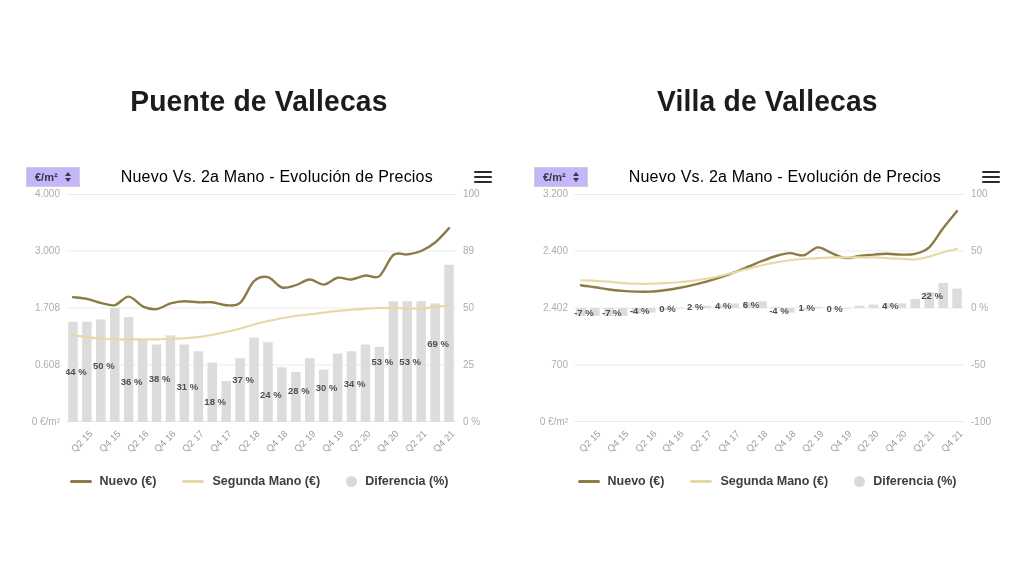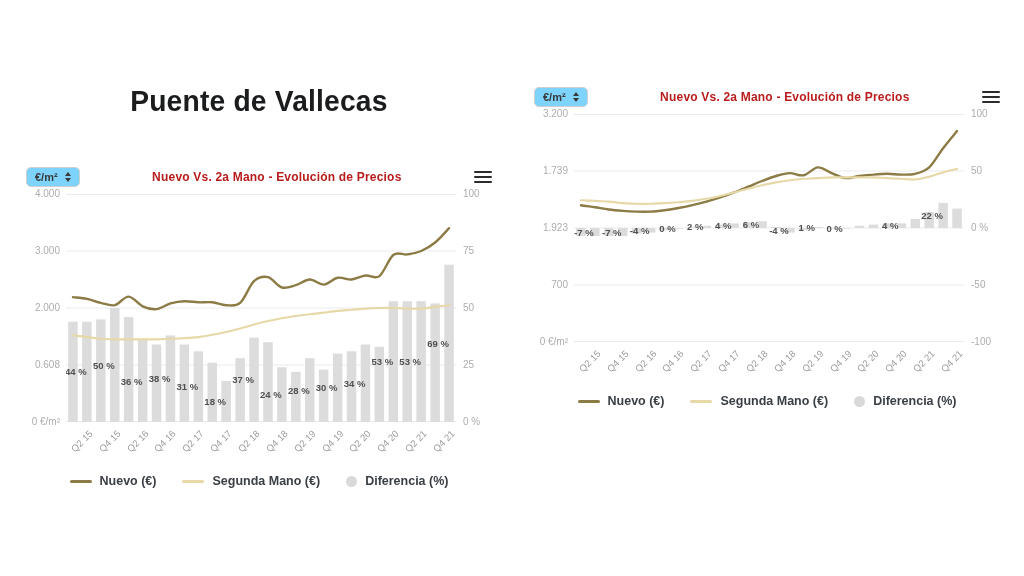--- a/index.html
+++ b/index.html
@@ -3,26 +3,26 @@
 <meta charset="utf-8">
 <style>
   html,body{margin:0;padding:0;background:#ffffff;}
   body{width:1024px;height:576px;overflow:hidden;font-family:"Liberation Sans",sans-serif;-webkit-font-smoothing:antialiased;}
   .slide{display:flex;box-sizing:border-box;padding:84px 26px 0 26px;gap:42px;}
   .panel{width:466px;flex:0 0 466px;}
   .heading{text-align:center;margin:0 0 46px 0;font-size:30px;font-weight:600;color:#1b1c1e;}
   .heading span{display:inline-block;transform:scaleX(.94);letter-spacing:.2px;}
   .card{width:100%;}
   .card-header{display:flex;align-items:center;height:26px;margin-bottom:4px;}
-  .unit-btn{display:inline-flex;align-items:center;gap:7px;background:#7dd3fc;border:1px solid #cfcfcf;border-radius:5px;padding:3px 8px;font-family:inherit;font-size:11px;font-weight:700;color:#3a3a3a;cursor:pointer;}
+  .unit-btn{display:inline-flex;align-items:center;gap:7px;background:#c4b5fd;border:1px solid #cfcfcf;border-radius:0;padding:3px 8px;font-family:inherit;font-size:11px;font-weight:700;color:#3a3a3a;cursor:pointer;}
   .sort-icon{display:inline-flex;flex-direction:column;gap:2px;}
   .sort-icon i{display:block;width:0;height:0;border-left:3.5px solid transparent;border-right:3.5px solid transparent;}
   .sort-icon .up{border-bottom:4px solid #3a3a3a;}
   .sort-icon .dn{border-top:4px solid #3a3a3a;}
-  .chart-title{flex:1;text-align:center;font-size:12px;font-weight:700;color:#b91c1c;letter-spacing:.2px;}
+  .chart-title{flex:1;text-align:center;font-size:16px;font-weight:400;color:#000000;letter-spacing:.2px;}
   .menu-btn{width:18px;display:flex;flex-direction:column;gap:2.5px;cursor:pointer;padding:2px 0;}
   .menu-btn i{display:block;height:2.5px;background:#2b2b2b;border-radius:1px;}
   .chart-body{display:flex;align-items:flex-start;}
   .yaxis{position:relative;height:228px;font-size:10px;color:#adadad;}
   .yaxis.left{width:40px;}
   .yaxis.right{width:36px;}
   .yaxis .ytick{position:absolute;white-space:nowrap;line-height:10px;}
   .yaxis.left .ytick{right:6px;text-align:left;}
   .yaxis.right .ytick{left:7px;text-align:left;}
   .plot{flex:1;position:relative;height:228px;}
@@ -55,21 +55,21 @@
         <div class="menu-btn">
             <i></i>
             <i></i>
             <i></i>
           </div>
       </div>
       <div class="chart-body">
         <div class="yaxis left" id="c0-yl">
             <span class="ytick" style="top: calc(0% - 5px);">4.000</span>
             <span class="ytick" style="top: calc(25% - 5px);">3.000</span>
-            <span class="ytick" style="top: calc(50% - 5px);">2.000</span>
+            <span class="ytick" style="top: calc(50% - 5px);">1.708</span>
             <span class="ytick" style="top: calc(75% - 5px);">0.608</span>
             <span class="ytick" style="top: calc(100% - 5px);">0 €/m²</span>
           </div>
         <div class="plot" id="c0-plot">
             <svg width="390" height="228" viewBox="0 0 390 228">
               <g>
                 <line x1="0" x2="390" y1="0.5" y2="0.5" stroke="#ebebeb" stroke-width="1"></line>
                 <line x1="0" x2="390" y1="57" y2="57" stroke="#ebebeb" stroke-width="1"></line>
                 <line x1="0" x2="390" y1="114" y2="114" stroke="#ebebeb" stroke-width="1"></line>
                 <line x1="0" x2="390" y1="171" y2="171" stroke="#ebebeb" stroke-width="1"></line>
@@ -120,21 +120,21 @@
                 <text x="260.6" y="197.3" text-anchor="middle" class="bar-label">30 %</text>
                 <text x="288.5" y="192.7" text-anchor="middle" class="bar-label">34 %</text>
                 <text x="316.3" y="171.1" text-anchor="middle" class="bar-label">53 %</text>
                 <text x="344.2" y="171.1" text-anchor="middle" class="bar-label">53 %</text>
                 <text x="372.0" y="152.8" text-anchor="middle" class="bar-label">69 %</text>
               </g>
             </svg>
           </div>
         <div class="yaxis right" id="c0-yr">
             <span class="ytick" style="top: calc(0% - 5px);">100</span>
-            <span class="ytick" style="top: calc(25% - 5px);">75</span>
+            <span class="ytick" style="top: calc(25% - 5px);">89</span>
             <span class="ytick" style="top: calc(50% - 5px);">50</span>
             <span class="ytick" style="top: calc(75% - 5px); text-align: right;">25</span>
             <span class="ytick" style="top: calc(100% - 5px);">0 %</span>
           </div>
       </div>
       <div class="xaxis" id="c0-x">
           <span class="xtick" style="left: 5.35714%;">Q2 15</span>
           <span class="xtick" style="left: 12.5%;">Q4 15</span>
           <span class="xtick" style="left: 19.6429%;">Q2 16</span>
           <span class="xtick" style="left: 26.7857%;">Q4 16</span>
@@ -160,41 +160,42 @@
           </div>
           <div class="legend-item">
             <span class="swatch-dot" style="background: rgb(217, 217, 217);"></span>
             <span>Diferencia (%)</span>
           </div>
         </div>
     </div>
   </div>
 
   <div class="panel">
+    <h1 class="heading"><span>Villa de Vallecas</span></h1>
     <div class="card">
       <div class="card-header">
         <button class="unit-btn">
           <span>€/m²</span>
           <span class="sort-icon">
               <i class="up"></i>
               <i class="dn"></i>
             </span>
         </button>
         <div class="chart-title">Nuevo Vs. 2a Mano - Evolución de Precios</div>
         <div class="menu-btn">
             <i></i>
             <i></i>
             <i></i>
           </div>
       </div>
       <div class="chart-body">
         <div class="yaxis left" id="c1-yl">
             <span class="ytick" style="top: calc(0% - 5px);">3.200</span>
-            <span class="ytick" style="top: calc(25% - 5px);">1.739</span>
-            <span class="ytick" style="top: calc(50% - 5px);">1.923</span>
+            <span class="ytick" style="top: calc(25% - 5px);">2.400</span>
+            <span class="ytick" style="top: calc(50% - 5px);">2.402</span>
             <span class="ytick" style="top: calc(75% - 5px);">700</span>
             <span class="ytick" style="top: calc(100% - 5px);">0 €/m²</span>
           </div>
         <div class="plot" id="c1-plot">
             <svg width="390" height="228" viewBox="0 0 390 228">
               <g>
                 <line x1="0" x2="390" y1="0.5" y2="0.5" stroke="#ebebeb" stroke-width="1"></line>
                 <line x1="0" x2="390" y1="57" y2="57" stroke="#ebebeb" stroke-width="1"></line>
                 <line x1="0" x2="390" y1="114" y2="114" stroke="#ebebeb" stroke-width="1"></line>
                 <line x1="0" x2="390" y1="171" y2="171" stroke="#ebebeb" stroke-width="1"></line>

